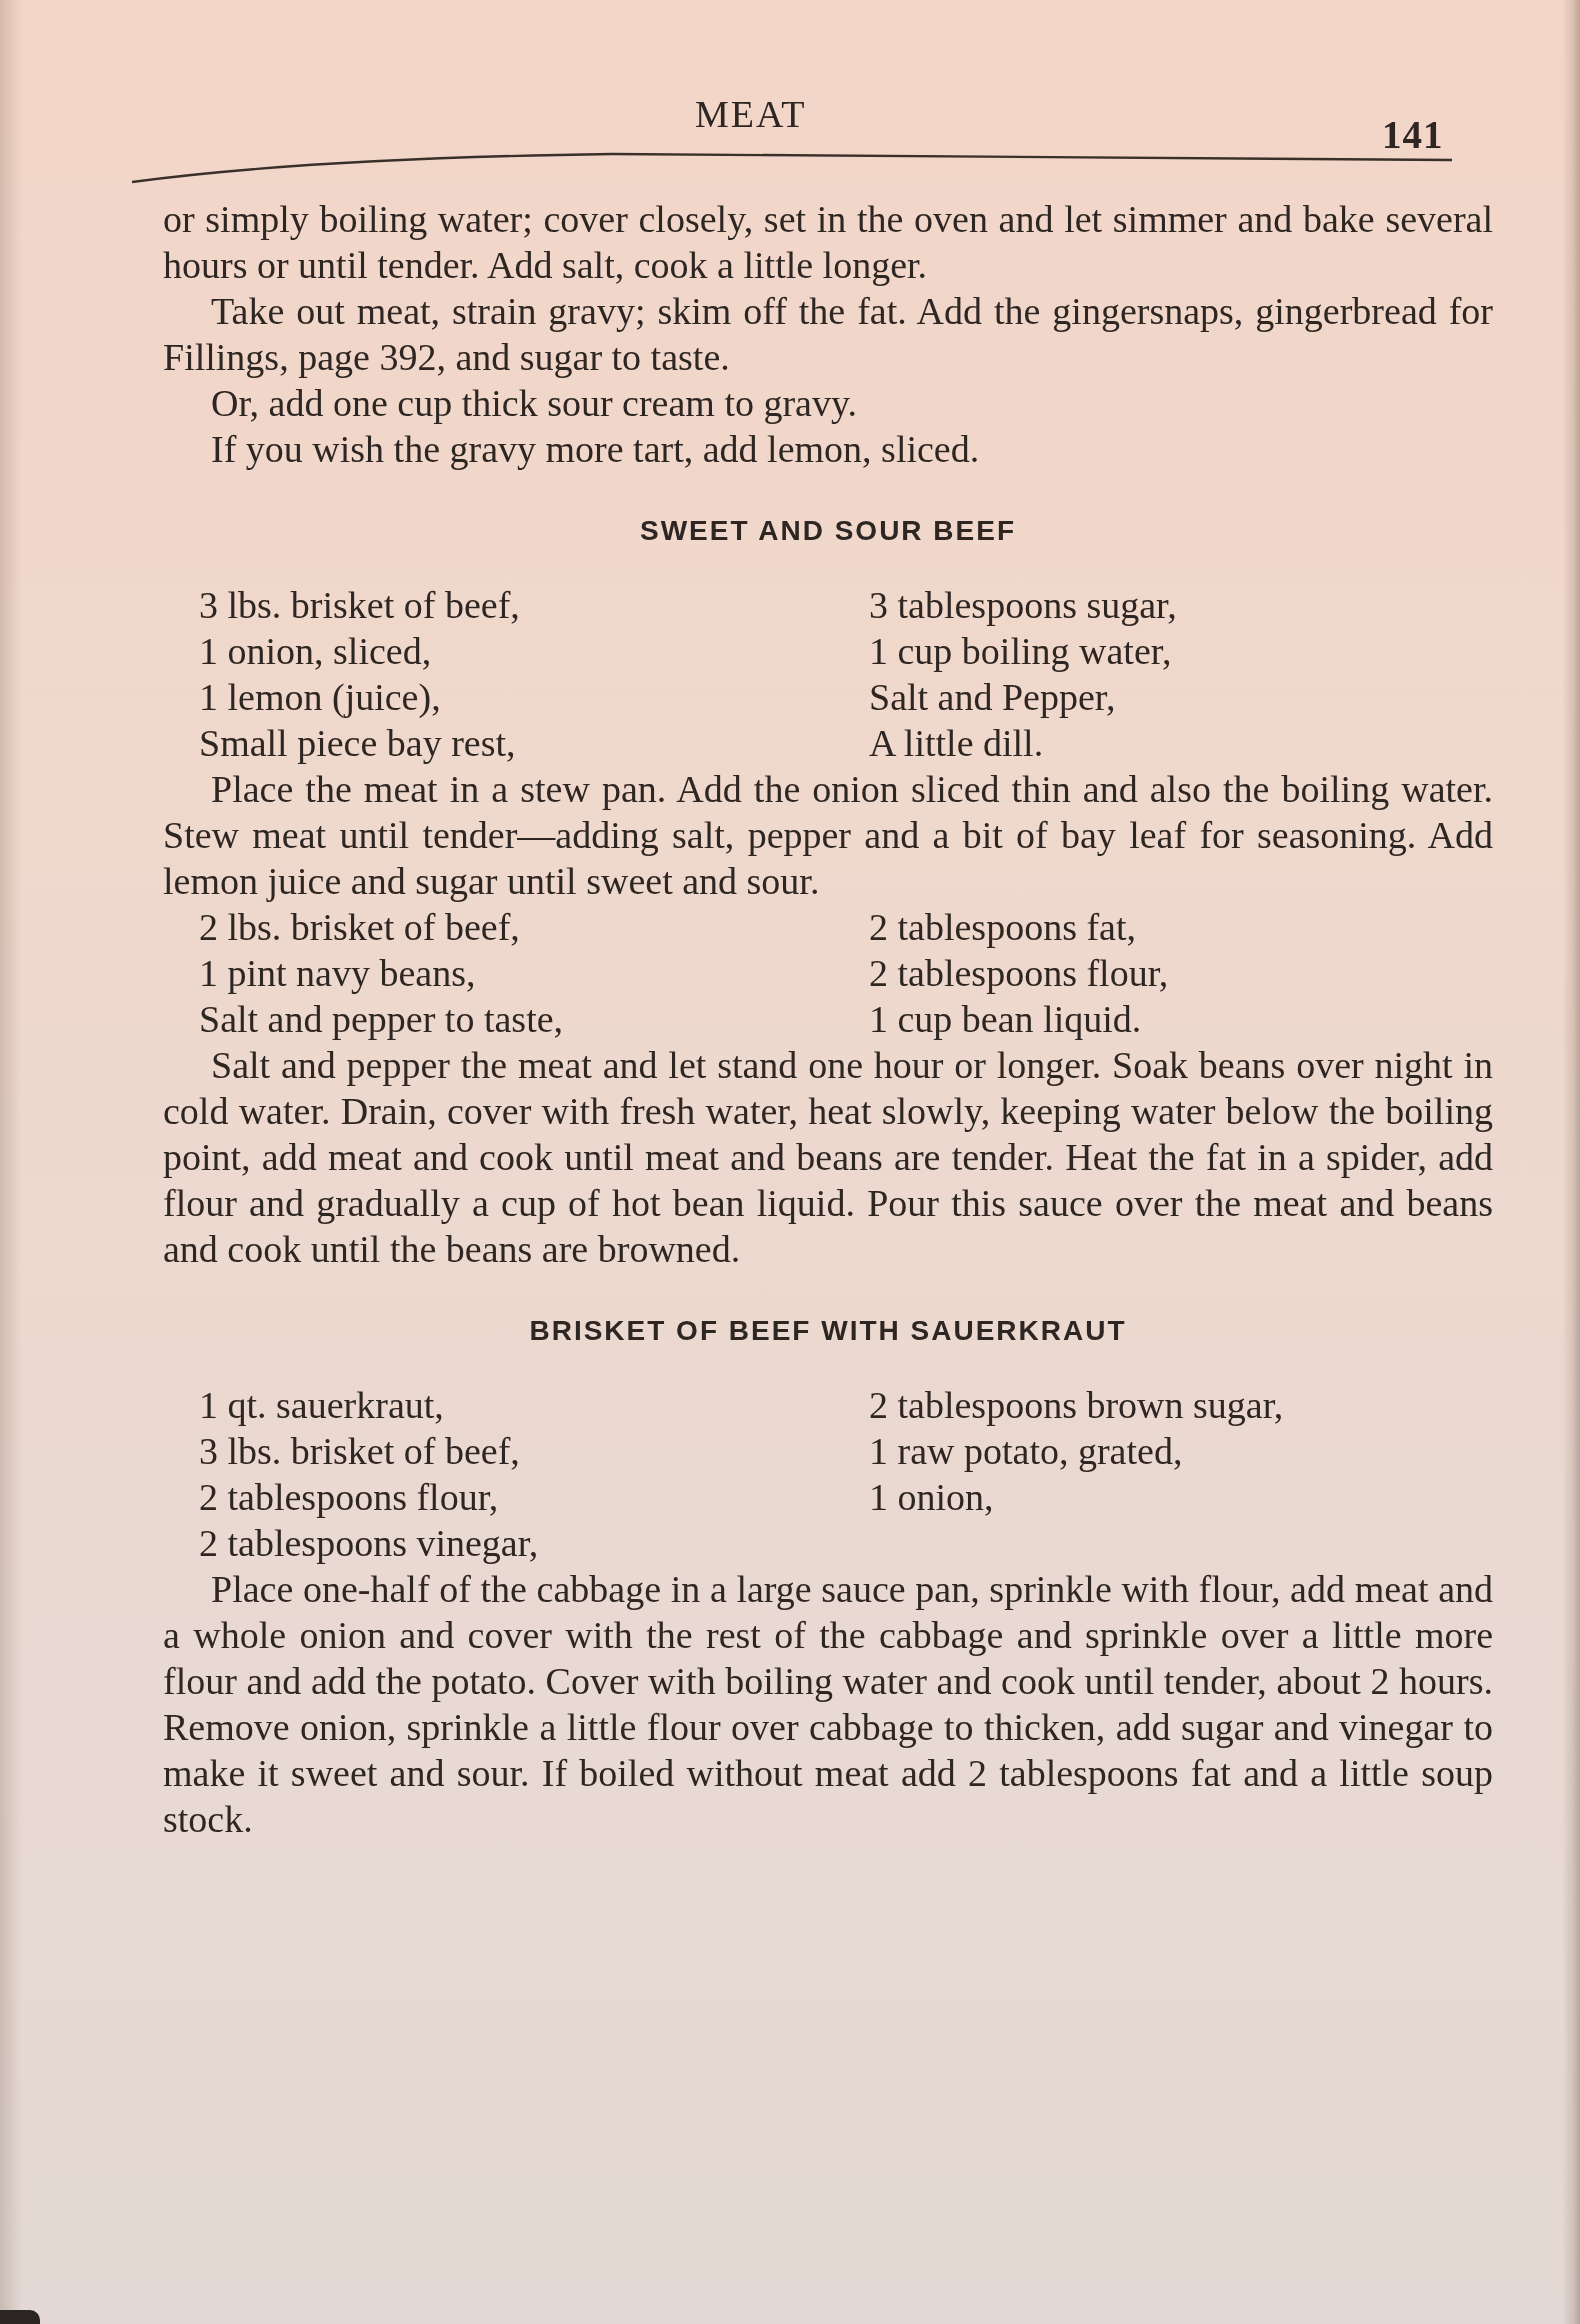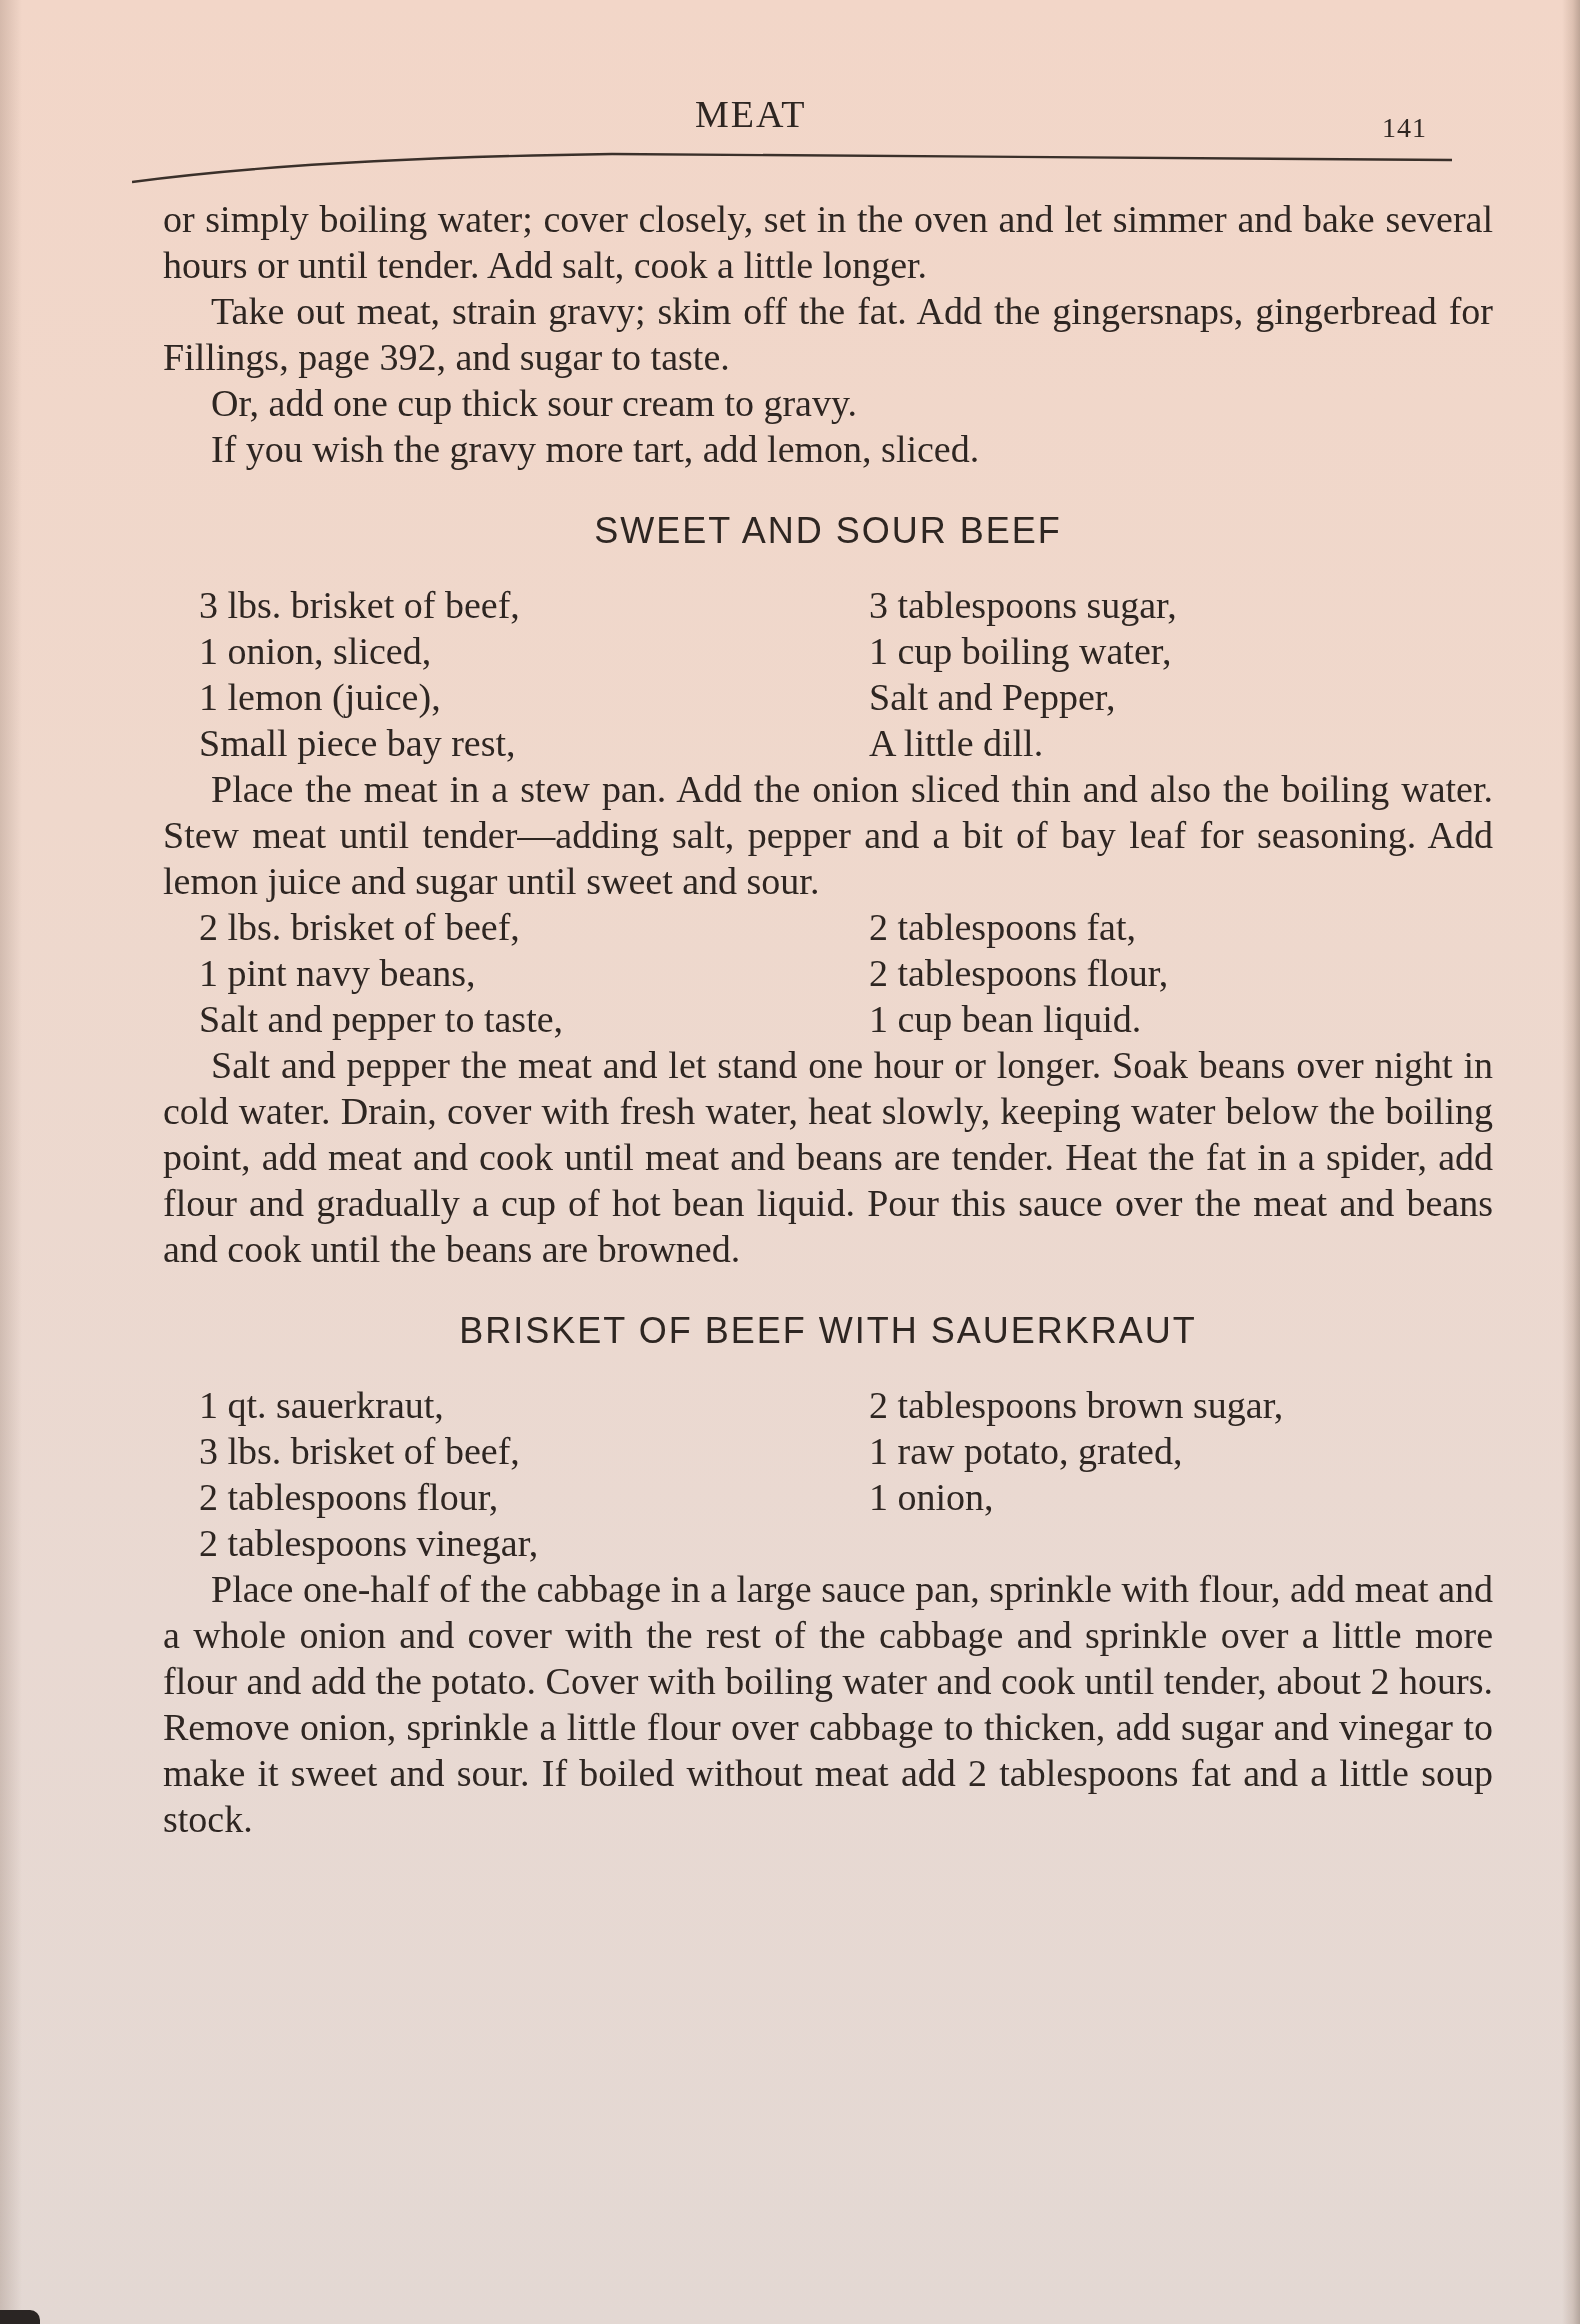--- a/index.html
+++ b/index.html
@@ -24,34 +24,34 @@
     }
     .running-head {
       position: absolute; top: 92px; left: 0; width: 100%; height: 40px;
     }
     .running-title {
       position: absolute; left: 695px; top: 0;
       font-size: 38px; letter-spacing: 2px;
     }
     .page-number {
       position: absolute; left: 1382px; top: 20px;
-      font-size: 28px; font-weight: normal; letter-spacing: 1px;
+      font-size: 39px; font-weight: bold; letter-spacing: 1px;
     }
     .head-rule {
       position: absolute; left: 132px; top: 150px; width: 1320px; height: 40px;
     }
     .content {
       position: absolute; left: 120px; top: 196px; width: 1330px;
       font-size: 38px; line-height: 46px; margin-left: 43px;
     }
     .para { margin: 0; text-align: justify; }
     .indent { text-indent: 48px; }
     .recipe-title {
-      text-align: center; font-weight: normal; font-family: "Liberation Sans", "DejaVu Sans", sans-serif;
-      font-size: 36px; letter-spacing: 2px; margin: 36px 0 28px 0;
+      text-align: center; font-weight: bold; font-family: "Liberation Sans", "DejaVu Sans", sans-serif;
+      font-size: 28px; letter-spacing: 2px; margin: 36px 0 28px 0;
     }
     .ingredients {
       display: grid; grid-template-columns: 670px 660px;
       padding-left: 36px; margin-bottom: 0;
     }
     .ingredient { line-height: 46px; white-space: nowrap; }
   </style>
 </head>
 <body>
 

